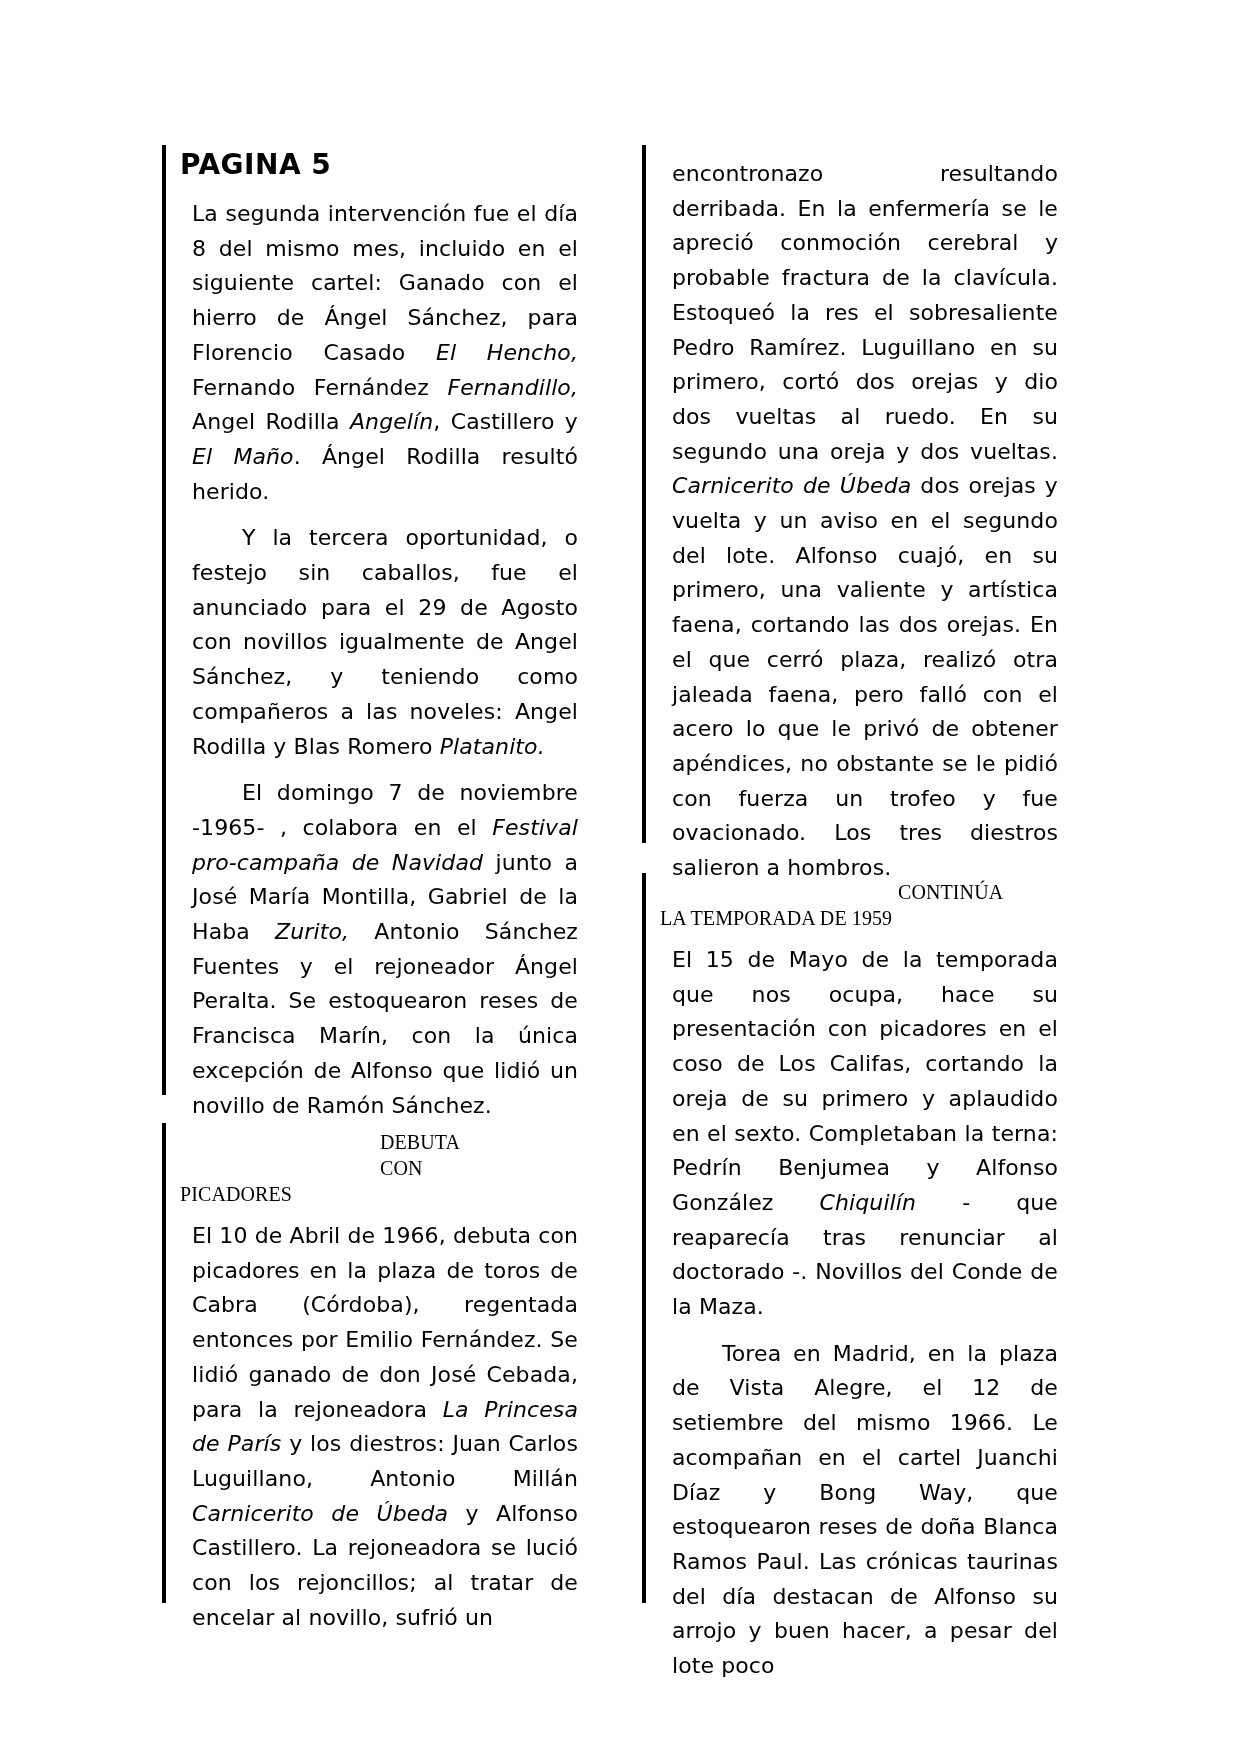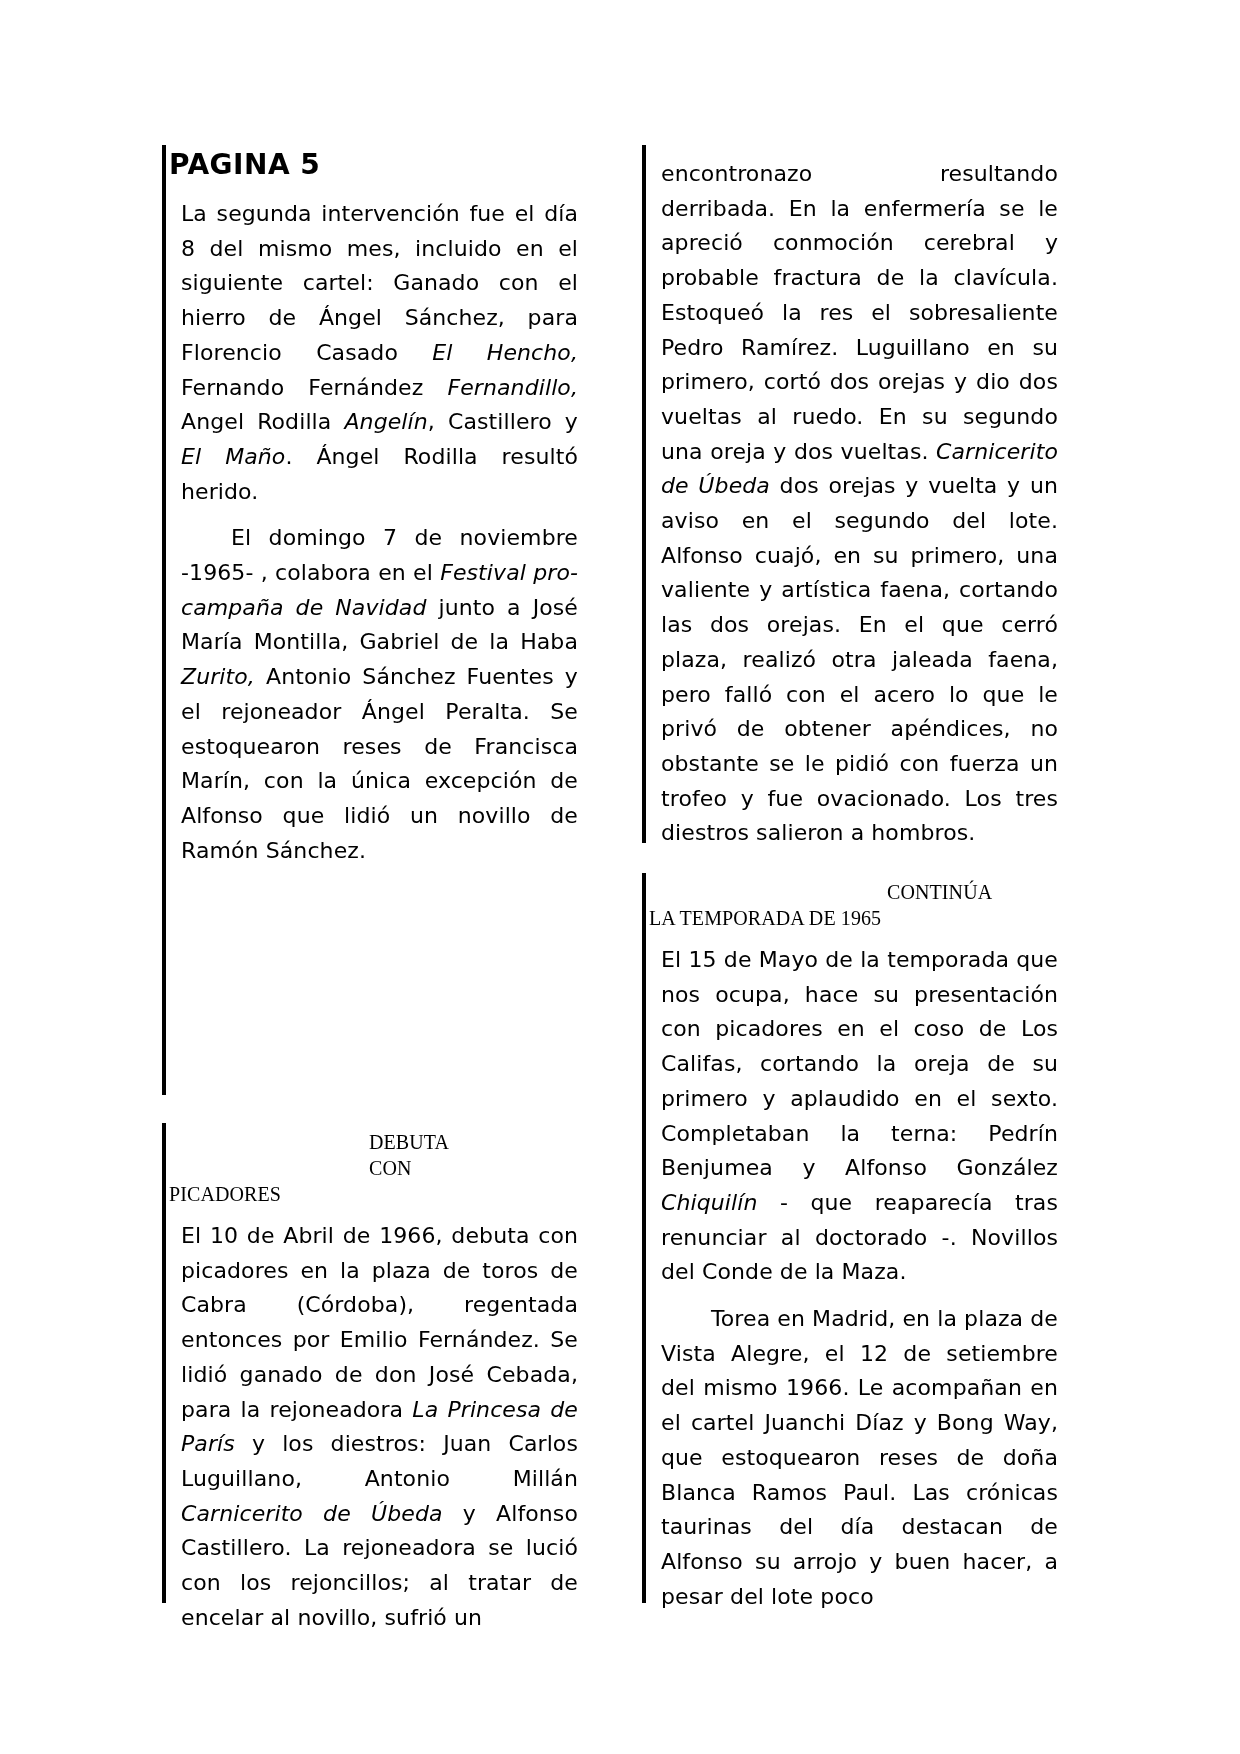--- a/index.html
+++ b/index.html
@@ -1,53 +1,54 @@
 <!DOCTYPE html>
 <html><head>
 <meta charset="utf-8">
 <style>
   html, body { margin: 0; padding: 0; background: #ffffff; }
   body { width: 1240px; height: 1754px; position: relative; overflow: hidden; color: #000; }
   .page { position: absolute; left: 0; top: 0; width: 1240px; height: 1754px; }
-  .block { position: absolute; border-left: 4px solid #000; padding-left: 3px; box-sizing: border-box; }
+  .block { position: absolute; border-left: 4px solid #000; padding-left: 14px; box-sizing: border-box; }
   .col-text { font-family: "DejaVu Sans", sans-serif; font-size: 22px; line-height: 34.7px; text-align: justify; letter-spacing: 0.1px; }
   .col-text p { margin: 12px; }
   .heading { font-family: "DejaVu Sans", sans-serif; font-weight: bold; font-size: 28px; line-height: 40px; margin: 0; letter-spacing: 0.5px; }
   .section-head { font-family: "Liberation Serif", serif; font-size: 20px; line-height: 26px; margin: 0; }
   .section-head .right2 { display: block; padding-left: 240px; }
   .indent { text-indent: 50px; }
   i { }
 </style>
 </head>
 <body>
 
 <div class="page">
 
   <div class="block col-text" style="left:162px; top:145px; width:428px; height:950px;">
     <h1 class="heading">PAGINA 5</h1>
     <p><span> La segunda intervención fue el día 8 del mismo mes, incluido en el siguiente cartel: Ganado con el hierro de Ángel  Sánchez, para Florencio Casado </span><i>El Hencho,</i><span> Fernando Fernández </span><i>Fernandillo,</i><span> Angel Rodilla </span><i>Angelín</i><span>, Castillero y </span><i>El Maño</i><span>. Ángel Rodilla resultó herido.</span></p>
+    <p class="indent"><span>Y la tercera oportunidad,  o festejo sin caballos, fue el anunciado para el 29 de Agosto con novillos igualmente de Angel Sánchez, y teniendo como compañeros a las noveles: Angel Rodilla y Blas Romero </span><i>Platanito.</i></p>
     <p class="indent"><span>El domingo 7 de noviembre -1965- , colabora en el </span><i>Festival pro-campaña de Navidad</i><span> junto a José María Montilla, Gabriel de la Haba </span><i>Zurito,</i><span> Antonio Sánchez Fuentes y el rejoneador Ángel Peralta. Se estoquearon reses de Francisca Marín, con la única excepción de Alfonso que lidió un novillo de Ramón Sánchez.</span></p>
   </div>
 
   <div class="block col-text" style="left:162px; top:1123px; width:428px; height:480px; padding-top:6px;">
     <div class="section-head">
       <span class="right2" style="display:flex; justify-content:flex-end; padding-left:200px;">
         <span style="word-spacing:130px;">DEBUTA CON</span>
       </span>
       <span style="display:block;">PICADORES</span>
     </div>
     <p><span>El 10 de Abril de 1966, debuta con picadores en la plaza de toros de Cabra (Córdoba), regentada entonces por Emilio Fernández. Se lidió ganado de don José Cebada, para la rejoneadora </span><i>La Princesa de París</i><span> y los diestros: Juan Carlos Luguillano, Antonio Millán </span><i>Carnicerito de Úbeda</i><span> y Alfonso Castillero. La rejoneadora se lució con los rejoncillos; al tratar de encelar al novillo, sufrió un</span></p>
   </div>
 
   <div class="block col-text" style="left:642px; top:145px; width:428px; height:698px;">
     <p><span>encontronazo resultando derribada. En la enfermería se le apreció conmoción cerebral y probable fractura de la clavícula. Estoqueó la res el sobresaliente Pedro Ramírez.  Luguillano en su primero,  cortó dos orejas y dio dos vueltas al ruedo. En su segundo una oreja y dos vueltas. </span><i>Carnicerito de Úbeda</i><span> dos orejas y vuelta y un aviso en el segundo del lote. Alfonso cuajó, en su primero, una valiente y artística faena, cortando las dos orejas. En el que cerró plaza, realizó otra jaleada faena, pero falló con el acero lo que le privó de obtener apéndices, no obstante se le pidió con fuerza un trofeo y fue ovacionado. Los tres diestros salieron a hombros.</span></p>
   </div>
 
   <div class="block col-text" style="left:642px; top:873px; width:428px; height:730px; padding-top:6px;">
     <div class="section-head">
       <span style="display:block; padding-left:238px;">CONTINÚA</span>
-      <span style="display:block;">LA TEMPORADA DE 1965</span>
+      <span style="display:block;">LA TEMPORADA DE 1959</span>
     </div>
     <p><span> El 15 de Mayo de la temporada que nos ocupa, hace su presentación con picadores en el coso de Los Califas, cortando la oreja de su primero y aplaudido en el sexto. Completaban la terna: Pedrín Benjumea y Alfonso González </span><i>Chiquilín</i><span> - que reaparecía tras renunciar al doctorado -. Novillos del Conde de la Maza.</span></p>
     <p class="indent"><span>Torea en Madrid, en la plaza de Vista Alegre, el 12 de setiembre del mismo 1966. Le acompañan en el cartel Juanchi Díaz y  Bong Way, que estoquearon reses de doña Blanca Ramos Paul. Las crónicas taurinas del día destacan de Alfonso su arrojo y buen hacer, a pesar del lote poco</span></p>
   </div>
 
 </div>
 
 </body></html>

